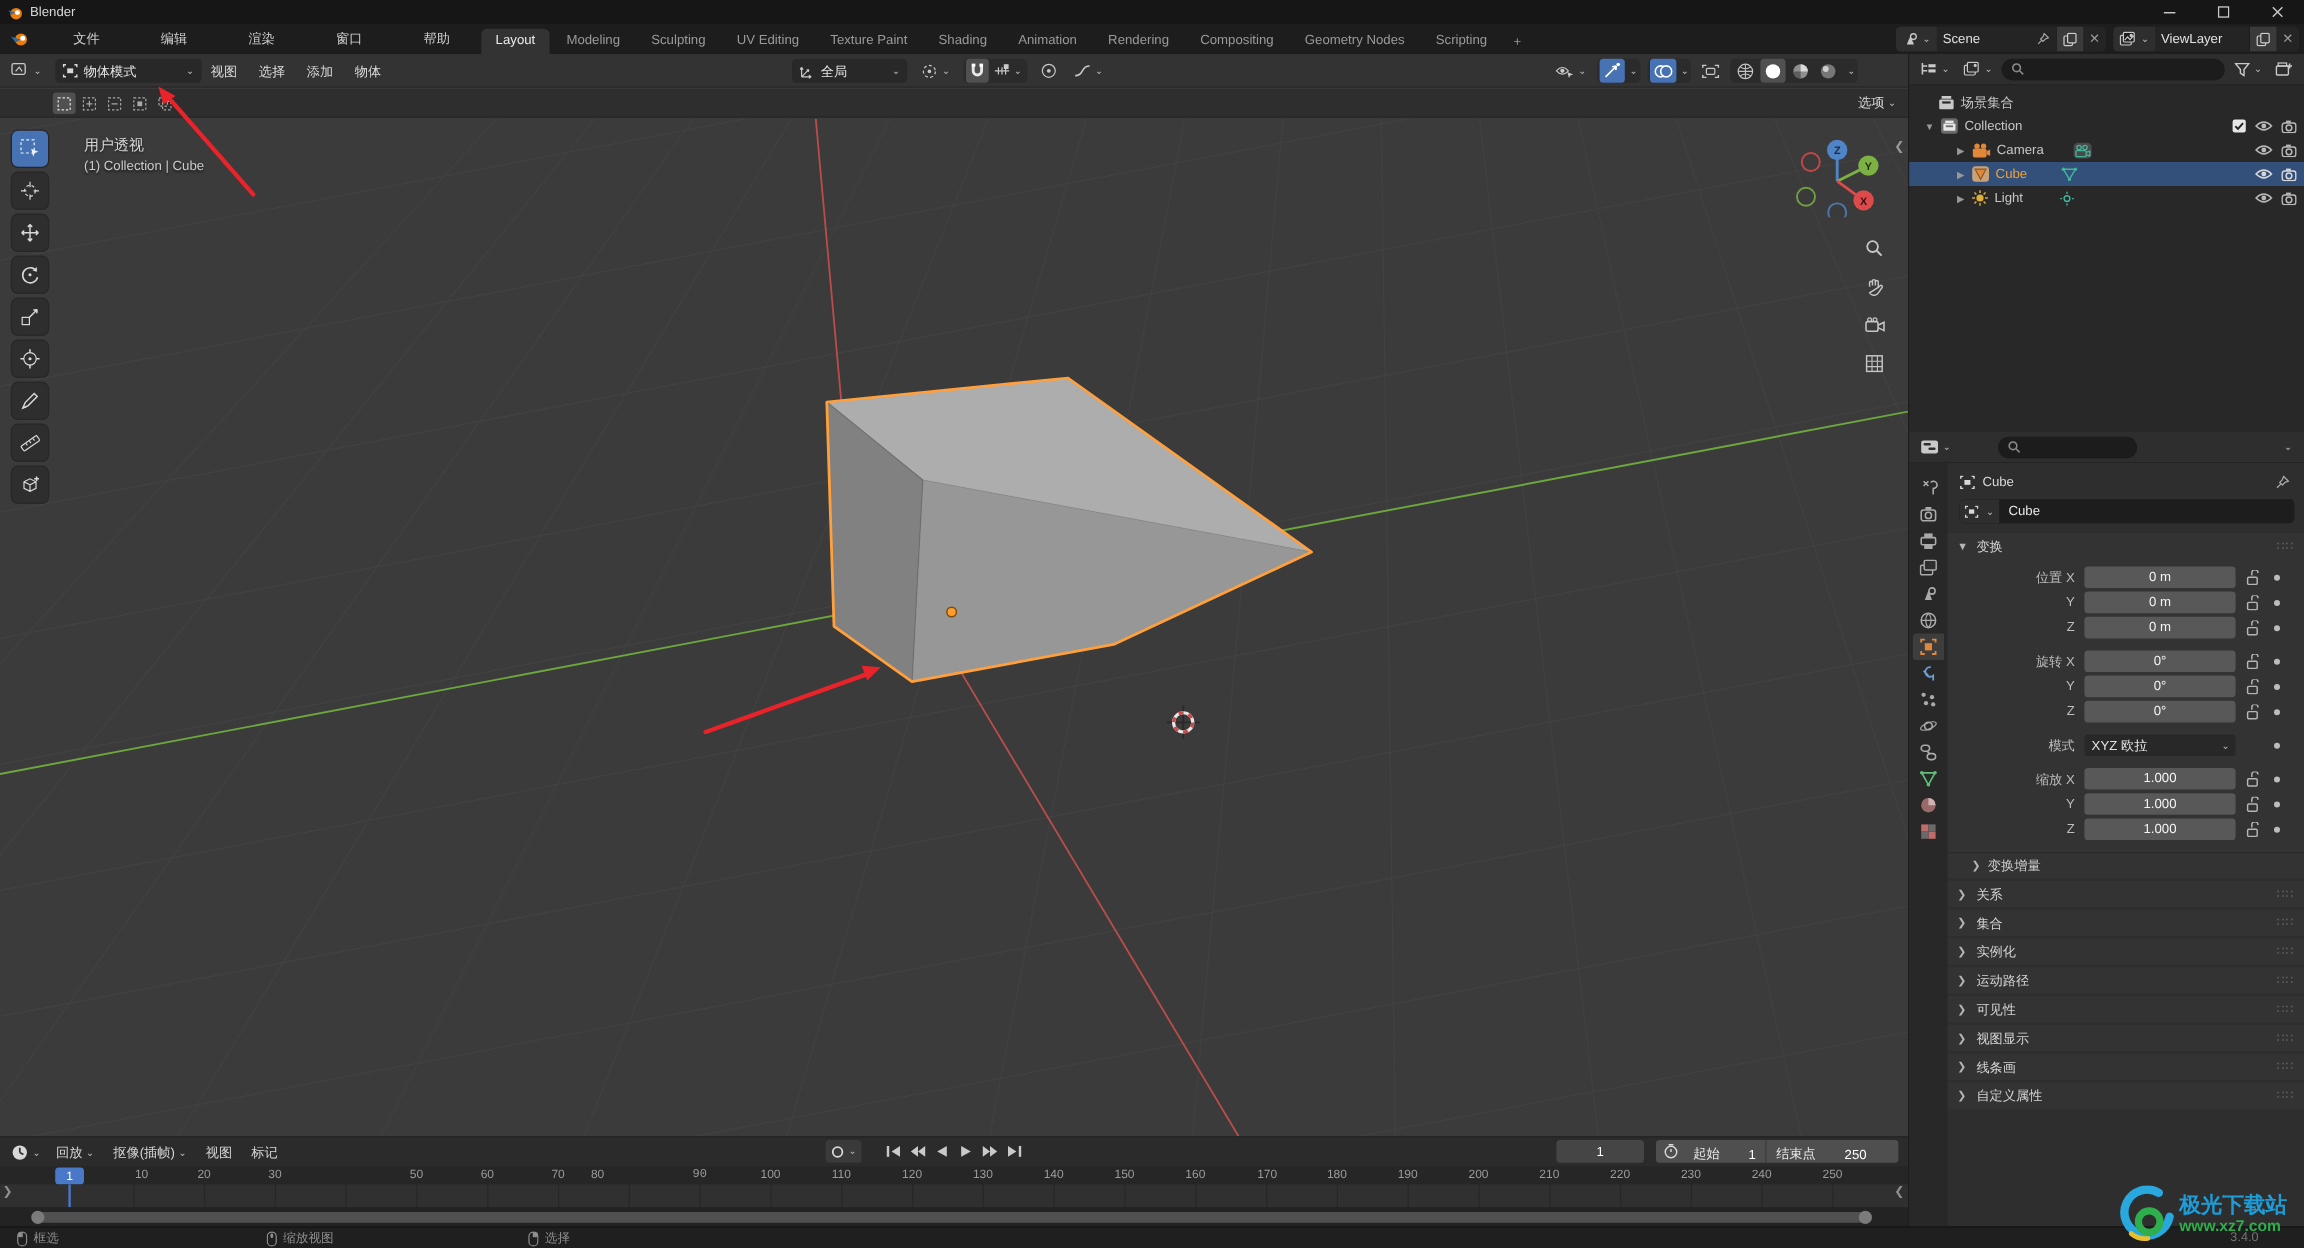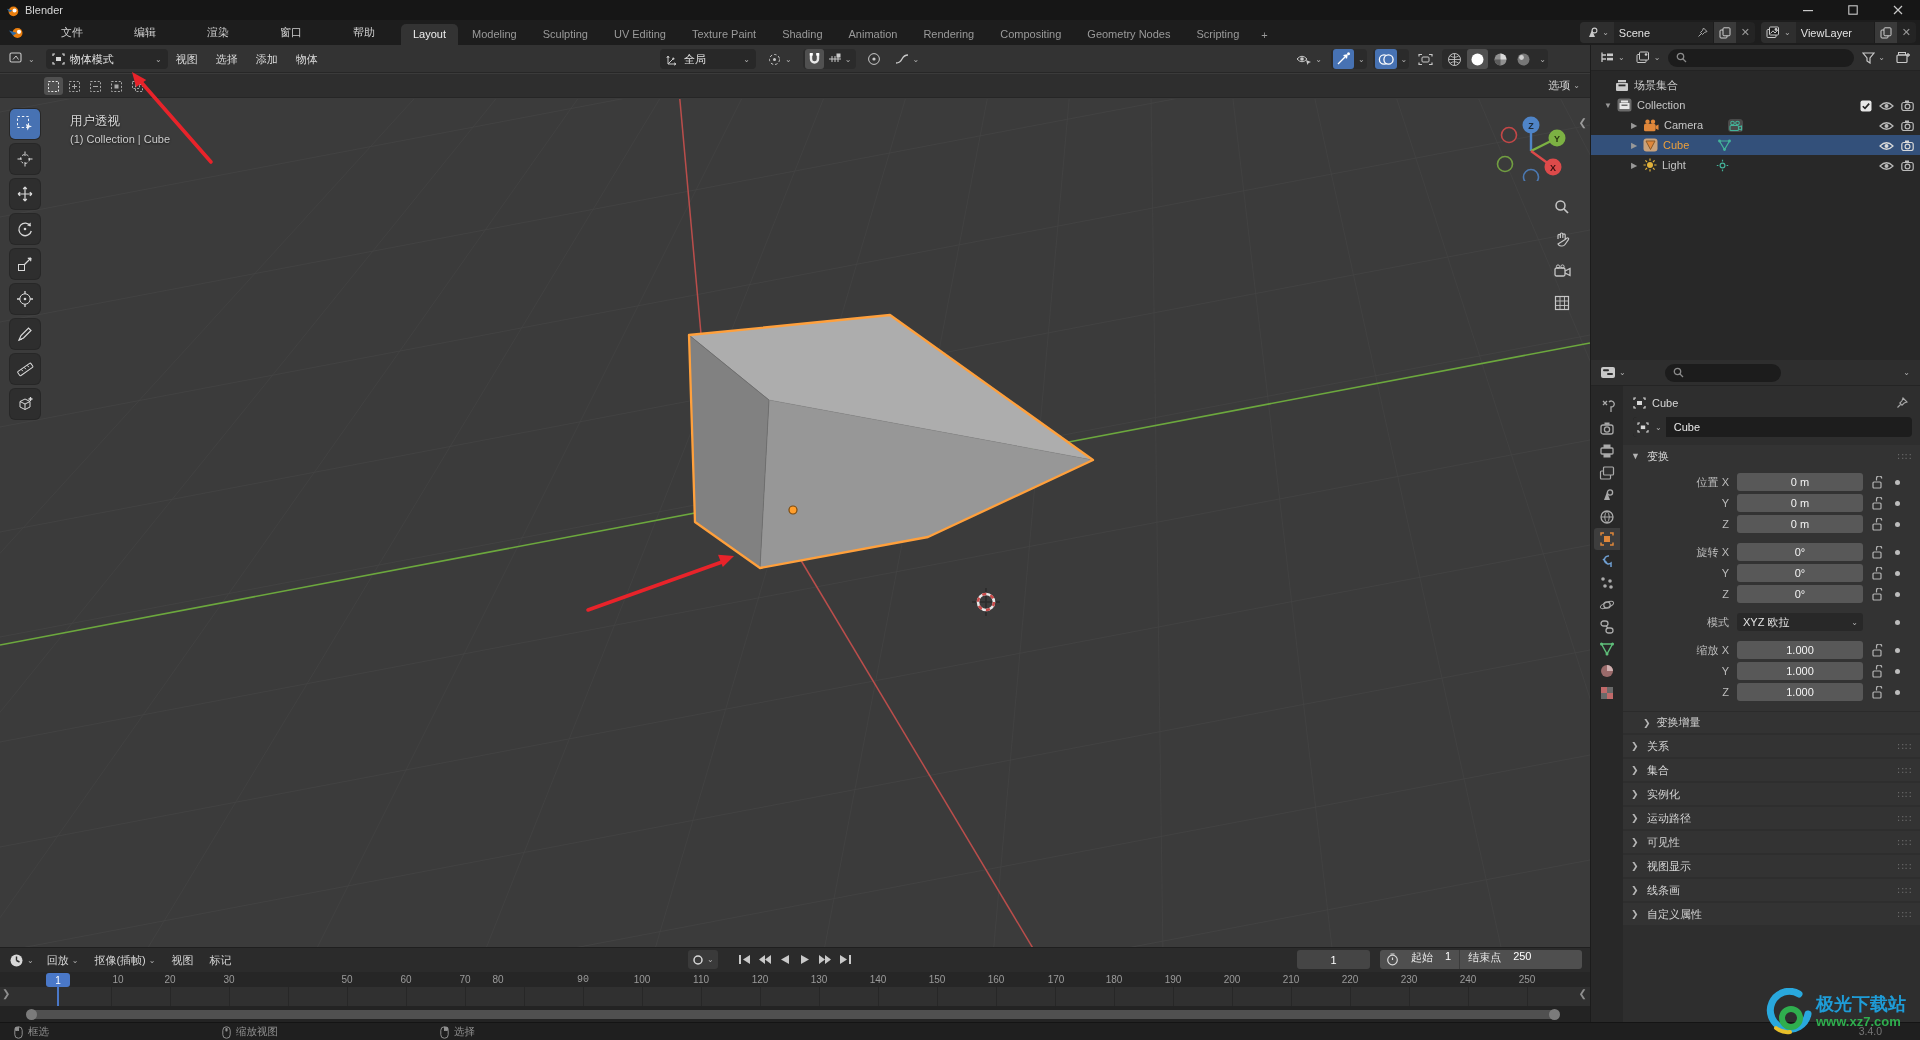--- a/index.html
+++ b/index.html
@@ -80,21 +80,21 @@
   .tl-header { position:absolute; top:0; left:0; right:0; height:24px; background:#2b2b2b; }
   .tl-left { position:absolute; left:6px; top:2px; display:flex; align-items:center; gap:4px; }
   .tl-menus { display:flex; gap:4px; align-items:center; color:#d6d6d6; }
   .tl-menus .mi { padding:2px 6px; display:flex; align-items:center; }
   .record { position:absolute; left:688px; top:2px; display:flex; align-items:center; background:#3a3a3a; border-radius:3px; height:19px; padding:0 4px; }
   .transport { position:absolute; left:735px; top:2px; display:flex; gap:1px; }
   .transport .t { width:19px; height:19px; display:flex; align-items:center; justify-content:center; border-radius:3px; }
   .cur-frame { position:absolute; left:1297px; top:2px; width:73px; height:19px; background:#454545; border-radius:3px;
      color:#ffffff; display:flex; align-items:center; justify-content:center; }
   .framerange { position:absolute; left:1380px; right:8px; top:2px; height:19px; display:flex; align-items:center; background:#4f4f4f; border-radius:3px; overflow:hidden; }
-  .framerange .seg { display:flex; align-items:flex-start; gap:12px; padding:0 8px; height:100%; color:#e8e8e8; }
+  .framerange .seg { display:flex; align-items:flex-end; gap:24px; padding:0 8px; height:100%; color:#e8e8e8; }
   .framerange .seg .v { color:#ffffff; }
   .framerange .div { width:1px; height:100%; background:#3c3c3c; }
   .framerange .clock { padding:0 4px 0 6px; }
 
   .tl-ruler { position:absolute; top:24px; left:0; right:0; height:15px; background:#262626; color:#9b9b9b; font-size:10px; }
   .tl-ruler .num { position:absolute; top:2px; transform:translateX(-50%); }
   .playhead-tab { position:absolute; top:1px; width:24px; height:14px; background:#4a78c8; border-radius:3px; color:#fff;
       display:flex; align-items:center; justify-content:center; transform:translateX(-50%); font-size:10px; }
   .tl-ticks { position:absolute; top:39px; left:0; right:0; height:19px; background:#303030; }
   .tl-ticks .vt { position:absolute; top:0; bottom:0; width:1px; background:#272727; }

